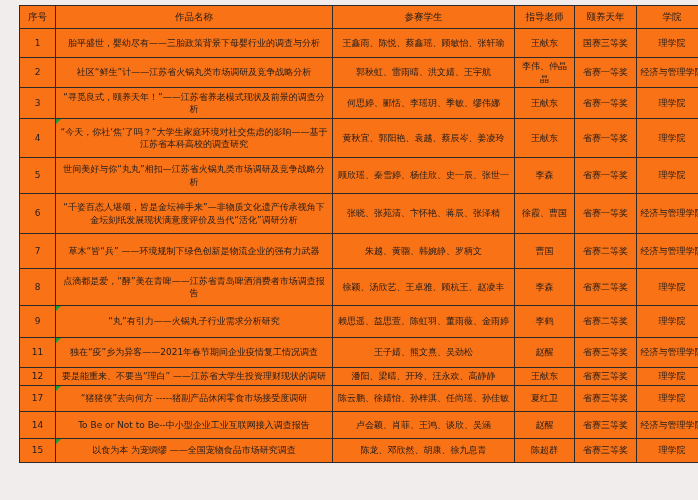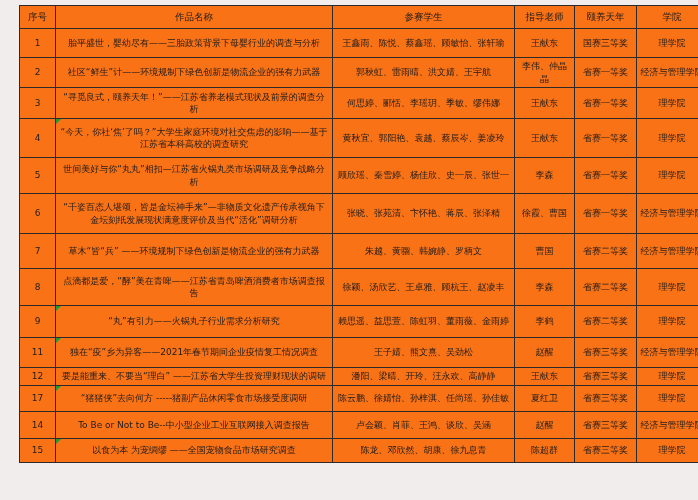--- a/index.html
+++ b/index.html
@@ -71,21 +71,21 @@
     <td>1</td>
     <td>胎平盛世，婴幼尽有——三胎政策背景下母婴行业的调查与分析</td>
     <td>王鑫雨、陈悦、蔡鑫瑶、顾敏怡、张轩瑜</td>
     <td>王献东</td>
     <td>国赛三等奖</td>
     <td>理学院</td>
   </tr>
 
   <tr style="height: 30px;">
     <td>2</td>
-    <td>社区“鲜生”计——环境规制下绿色创新是物流企业的强有力武器</td>
+    <td>社区“鲜生”计——江苏省火锅丸类市场调研及竞争战略分析</td>
     <td>郭秋虹、雷雨晴、洪文婧、王宇航</td>
     <td>李伟、仲晶晶</td>
     <td>省赛一等奖</td>
     <td>经济与管理学院</td>
   </tr>
 
   <tr style="height: 31px;">
     <td>3</td>
     <td>“寻觅良式，颐养天年！”——江苏省养老模式现状及前景的调查分析</td>
     <td>何思婷、郦恬、李瑶玥、季敏、缪伟娜</td>

